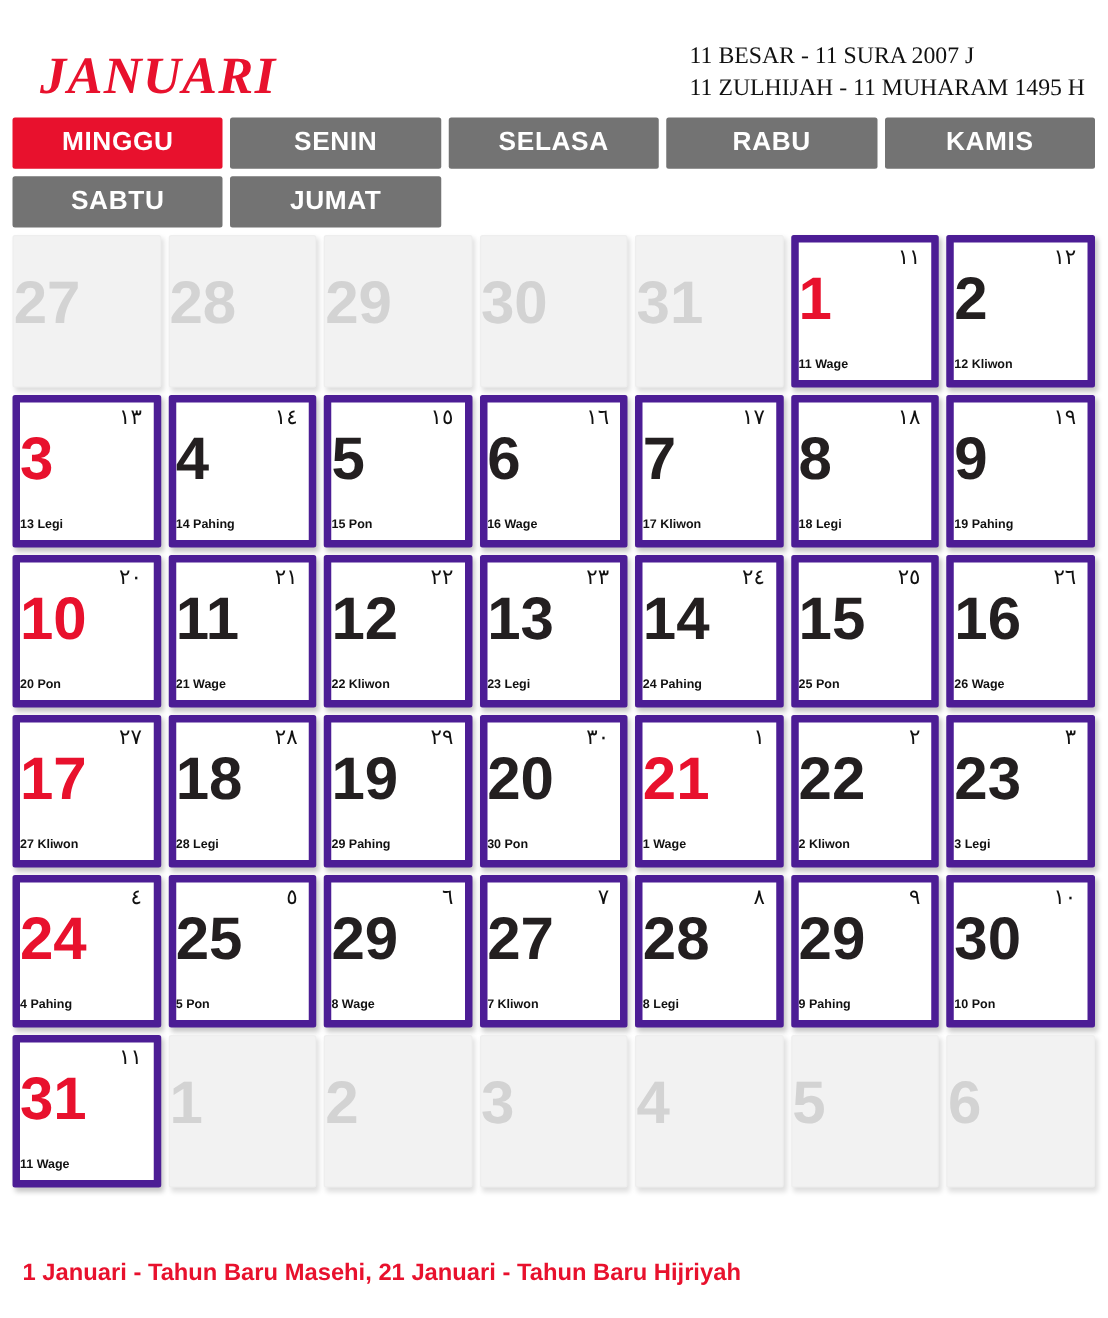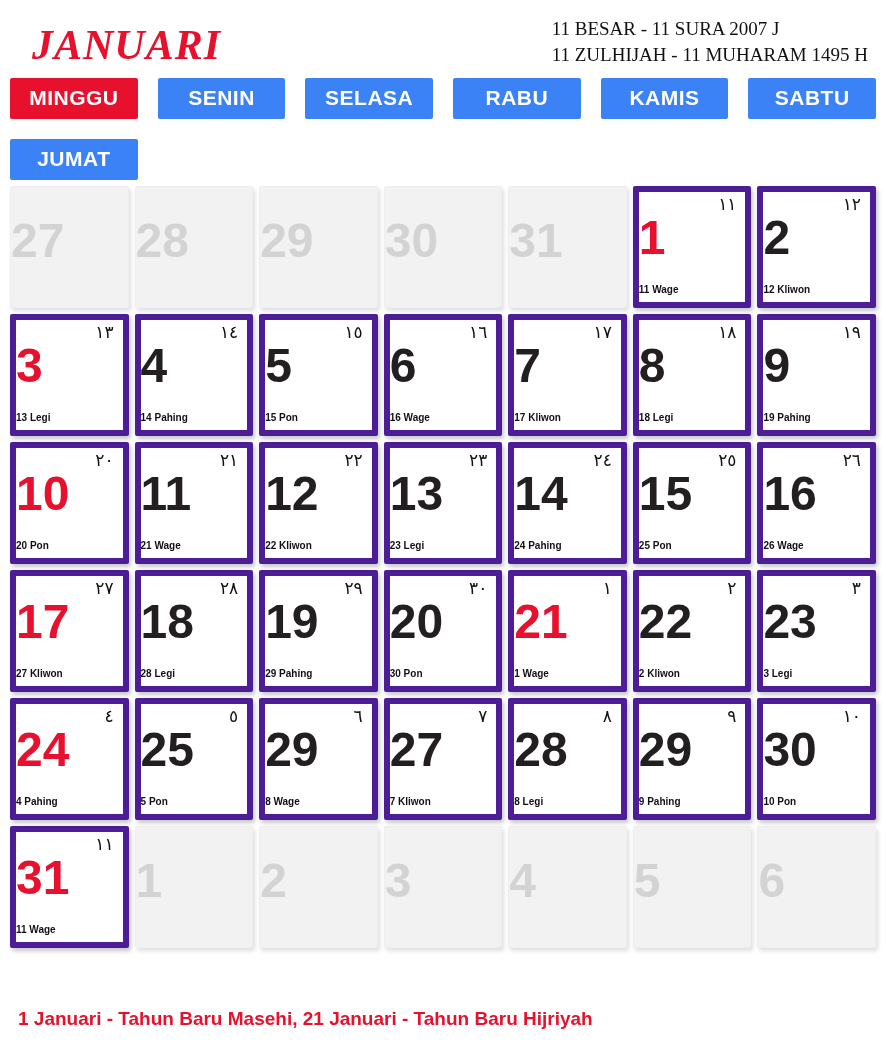--- a/index.html
+++ b/index.html
@@ -6,21 +6,21 @@
   html, body {
     margin: 0; padding: 0;
     width: 886px; height: 1054px;
     background: #ffffff;
     font-family: "Liberation Sans", sans-serif;
   }
   .page {
     width: 886px;
     height: 1054px;
     position: relative;
-    padding: 0 8px;
+    padding: 16px 8px;
   }
 
   
   .header {
     display: flex;
     align-items: flex-start;
     justify-content: space-between;
     padding: 14px 6px 6px 6px;
     height: 78px;
   }
@@ -41,26 +41,26 @@
     font-size: 19px;
     color: #111;
     line-height: 1.35;
     padding-right: 4px;
     padding-top: 2px;
   }
 
   
   .grid {
     display: grid;
-    grid-template-columns: repeat(6, 1fr);
-    gap: 20px;
+    grid-template-columns: repeat(5, 1fr);
+    gap: 6px;
     padding: 0 2px;
   }
   .dayname {
-    background: #3b82f6;
+    background: #737373;
     color: #ffffff;
     font-weight: bold;
     font-size: 21px;
     text-align: center;
     padding: 8px 0 9px 0;
     letter-spacing: 0.5px;
     border-radius: 2px;
   }
   .dayname.sunday {
     background: #e8112d;

